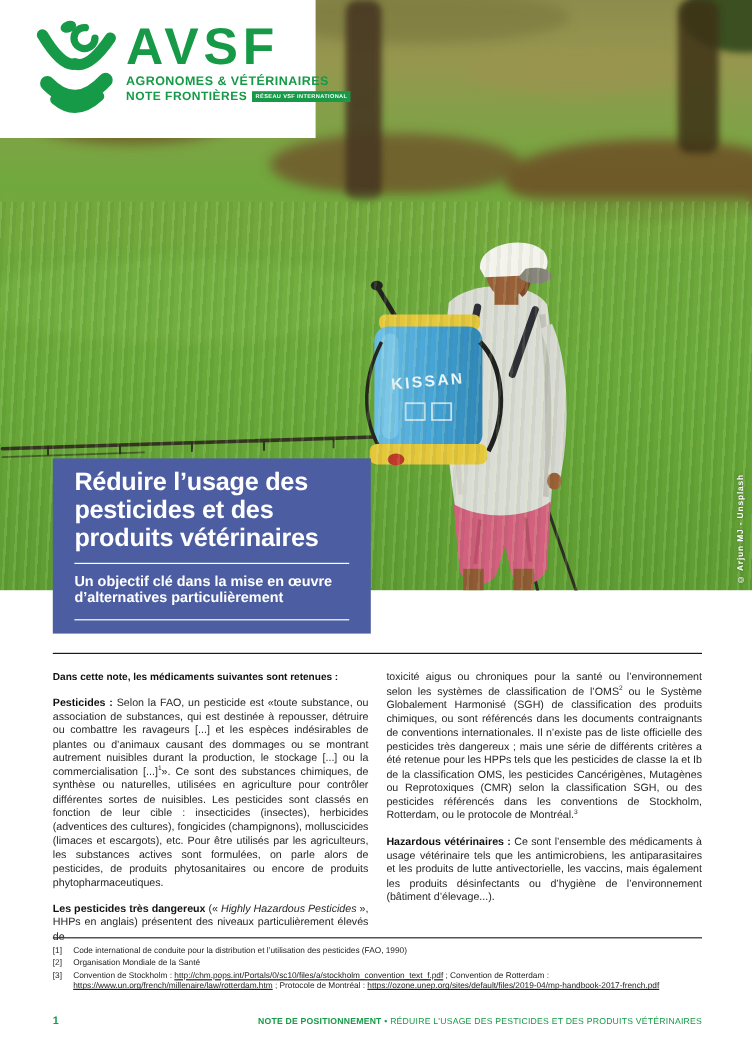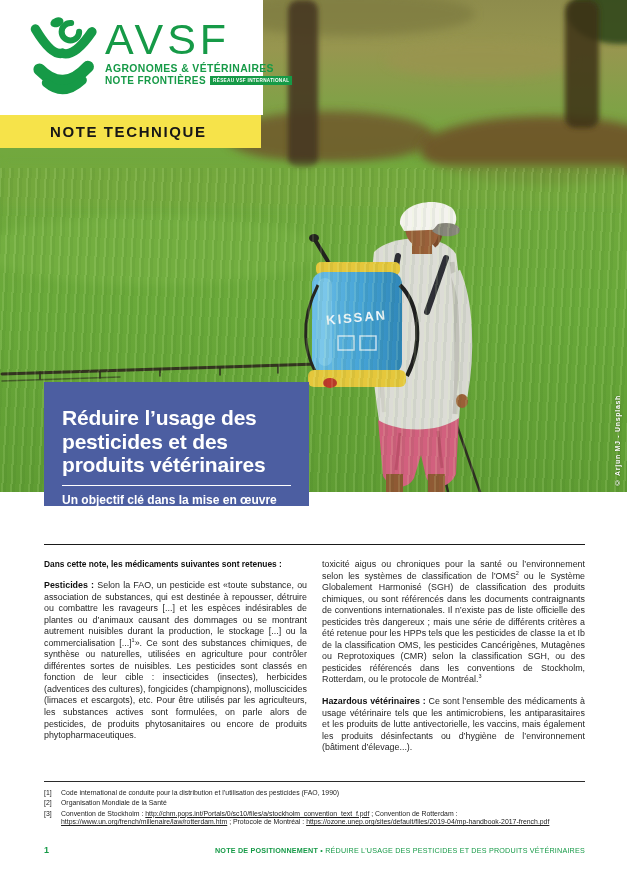--- a/index.html
+++ b/index.html
@@ -28,21 +28,21 @@
   }
 
   
   .logo-area {
     position:absolute; left:0; top:0; width:263px; height:115px; background:#ffffff;
     display:flex; padding:14px 0 0 26px;
   }
   .logo-icon { width:74px; height:88px; flex-shrink:0; }
   .logo-text { margin-left:5px; padding-top:8px; }
   .logo-name {
-    font-size:43px; line-height:0.82; font-weight:normal; letter-spacing:4px;
+    font-size:43px; line-height:0.82; font-weight:bold; letter-spacing:4px;
     color:#169a47;
   }
   .logo-tag1 {
     margin-top:6px; font-size:10.4px; font-weight:bold; letter-spacing:0.4px; color:#169a47;
     white-space:nowrap;
   }
   .logo-row2 { display:flex; align-items:center; margin-top:1px; }
   .logo-tag2 { font-size:10px; font-weight:bold; letter-spacing:0.4px; color:#169a47; white-space:nowrap; }
   .logo-badge {
     margin-left:4px; background:#169a47; color:#ffffff; font-size:4.7px; font-weight:bold;
@@ -50,22 +50,22 @@
   }
 
   .note-banner {
     position:absolute; left:0; top:115px; width:261px; height:33px; background:#f6e34a;
     display:flex; align-items:center; padding-left:50px;
     font-size:15px; font-weight:bold; letter-spacing:1.6px; color:#171717;
   }
 
   
   .title-box {
-    position:absolute; left:44px; top:382px; width:265px; height:124px;
-    background:#4c5ea1; color:#ffffff; padding:24px 18px 0 18px;
+    position:absolute; left:44px; top:382px; width:265px; height:146px;
+    background:#4c5ea1; color:#ffffff; padding:8px 18px 0 18px;
   }
   .title-box h1 { font-size:21px; line-height:1.12; font-weight:bold; letter-spacing:-0.2px; }
   .title-rule { border:none; border-top:1.5px solid #ffffff; margin:8px 0 7px 0; }
   .subtitle { font-size:12px; font-weight:bold; line-height:1.2; }
   .title-rule2 { border:none; border-top:1.5px solid #ffffff; margin:11px 0 0 0; }
 
   
   .content { position:absolute; left:44px; top:544px; width:541px; }
   .top-rule { border:none; border-top:1.6px solid #1a1a1a; margin-bottom:14px; }
   .cols { display:flex; gap:15px; }
@@ -205,35 +205,35 @@
     <div class="logo-text">
       <div class="logo-name">AVSF</div>
       <div class="logo-tag1">AGRONOMES &amp; VÉTÉRINAIRES</div>
       <div class="logo-row2">
         <span class="logo-tag2">NOTE FRONTIÈRES</span>
         <span class="logo-badge">RÉSEAU VSF INTERNATIONAL</span>
       </div>
     </div>
   </div>
 
-  <div class="note-banner">NOTE TECHNIQUE</div>
 
   <div class="title-box">
     <h1>Réduire l’usage des pesticides et des produits vétérinaires</h1>
     <hr class="title-rule">
     <div class="subtitle">Un objectif clé dans la mise en œuvre d’alternatives particulièrement</div>
     <hr class="title-rule2">
   </div>
 
   <div class="content">
     <hr class="top-rule">
     <div class="cols">
       <div class="col">
         <div class="intro">Dans cette note, les médicaments suivantes sont retenues :</div>
         <p class="para"><span class="b">Pesticides : </span><span>Selon la FAO, un pesticide est «toute substance, ou association de substances, qui est destinée à repousser, détruire ou combattre les ravageurs [...] et les espèces indésirables de plantes ou d’animaux causant des dommages ou se montrant autrement nuisibles durant la production, le stockage [...] ou la commercialisation [...]</span><sup>1</sup><span>». Ce sont des substances chimiques, de synthèse ou naturelles, utilisées en agriculture pour contrôler différentes sortes de nuisibles. Les pesticides sont classés en fonction de leur cible : insecticides (insectes), herbicides (adventices des cultures), fongicides (champignons), molluscicides (limaces et escargots), etc. Pour être utilisés par les agriculteurs, les substances actives sont formulées, on parle alors de pesticides, de produits phytosanitaires ou encore de produits phytopharmaceutiques.</span></p>
+        <p class="para"><span class="b">Les pesticides très dangereux </span><span>(« </span><span class="i">Highly Hazardous Pesticides</span><span> », HHPs en anglais) présentent des niveaux particulièrement élevés de</span></p>
       </div>
       <div class="col">
         <p class="para"><span>toxicité aigus ou chroniques pour la santé ou l’environnement selon les systèmes de classification de l’OMS</span><sup>2</sup><span> ou le Système Globalement Harmonisé (SGH) de classification des produits chimiques, ou sont référencés dans les documents contraignants de conventions internationales. Il n’existe pas de liste officielle des pesticides très dangereux ; mais une série de différents critères a été retenue pour les HPPs tels que les pesticides de classe Ia et Ib de la classification OMS, les pesticides Cancérigènes, Mutagènes ou Reprotoxiques (CMR) selon la classification SGH, ou des pesticides référencés dans les conventions de Stockholm, Rotterdam, ou le protocole de Montréal.</span><sup>3</sup></p>
         <p class="para"><span class="b">Hazardous vétérinaires : </span><span>Ce sont l’ensemble des médicaments à usage vétérinaire tels que les antimicrobiens, les antiparasitaires et les produits de lutte antivectorielle, les vaccins, mais également les produits désinfectants ou d’hygiène de l’environnement (bâtiment d’élevage...).</span></p>
       </div>
     </div>
   </div>
 
   <div class="footnotes">
     <div class="fn-row">

